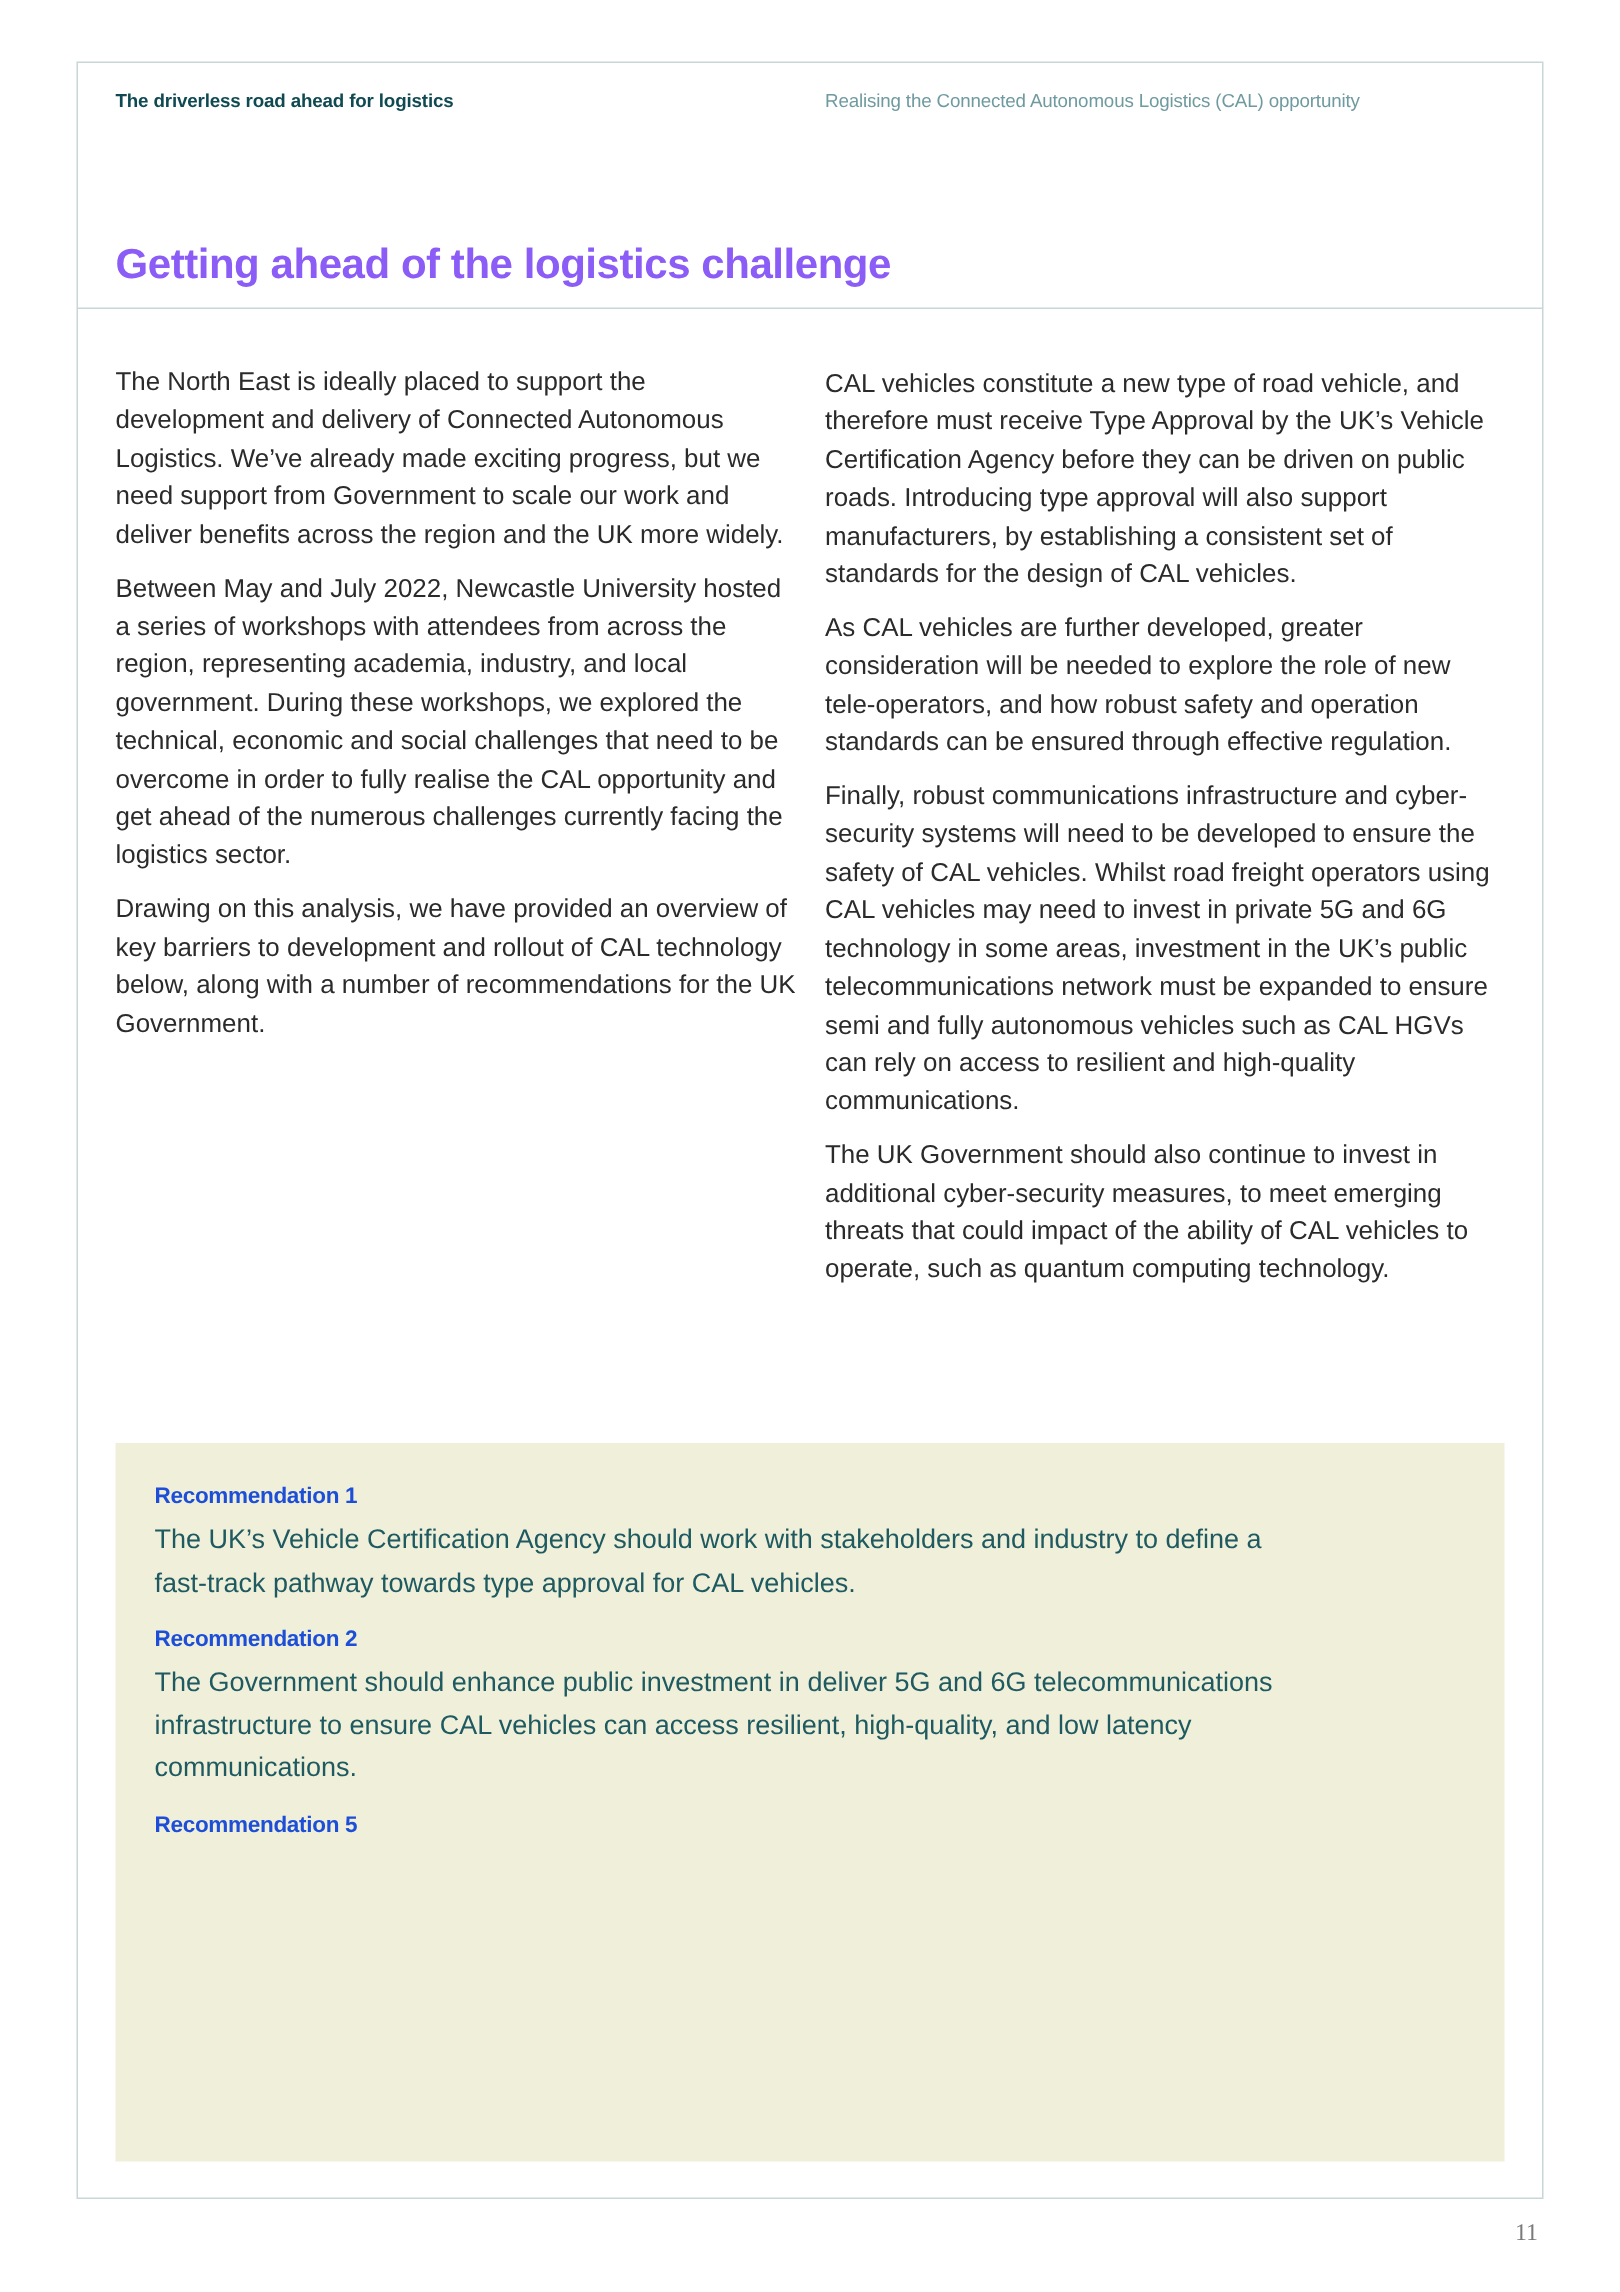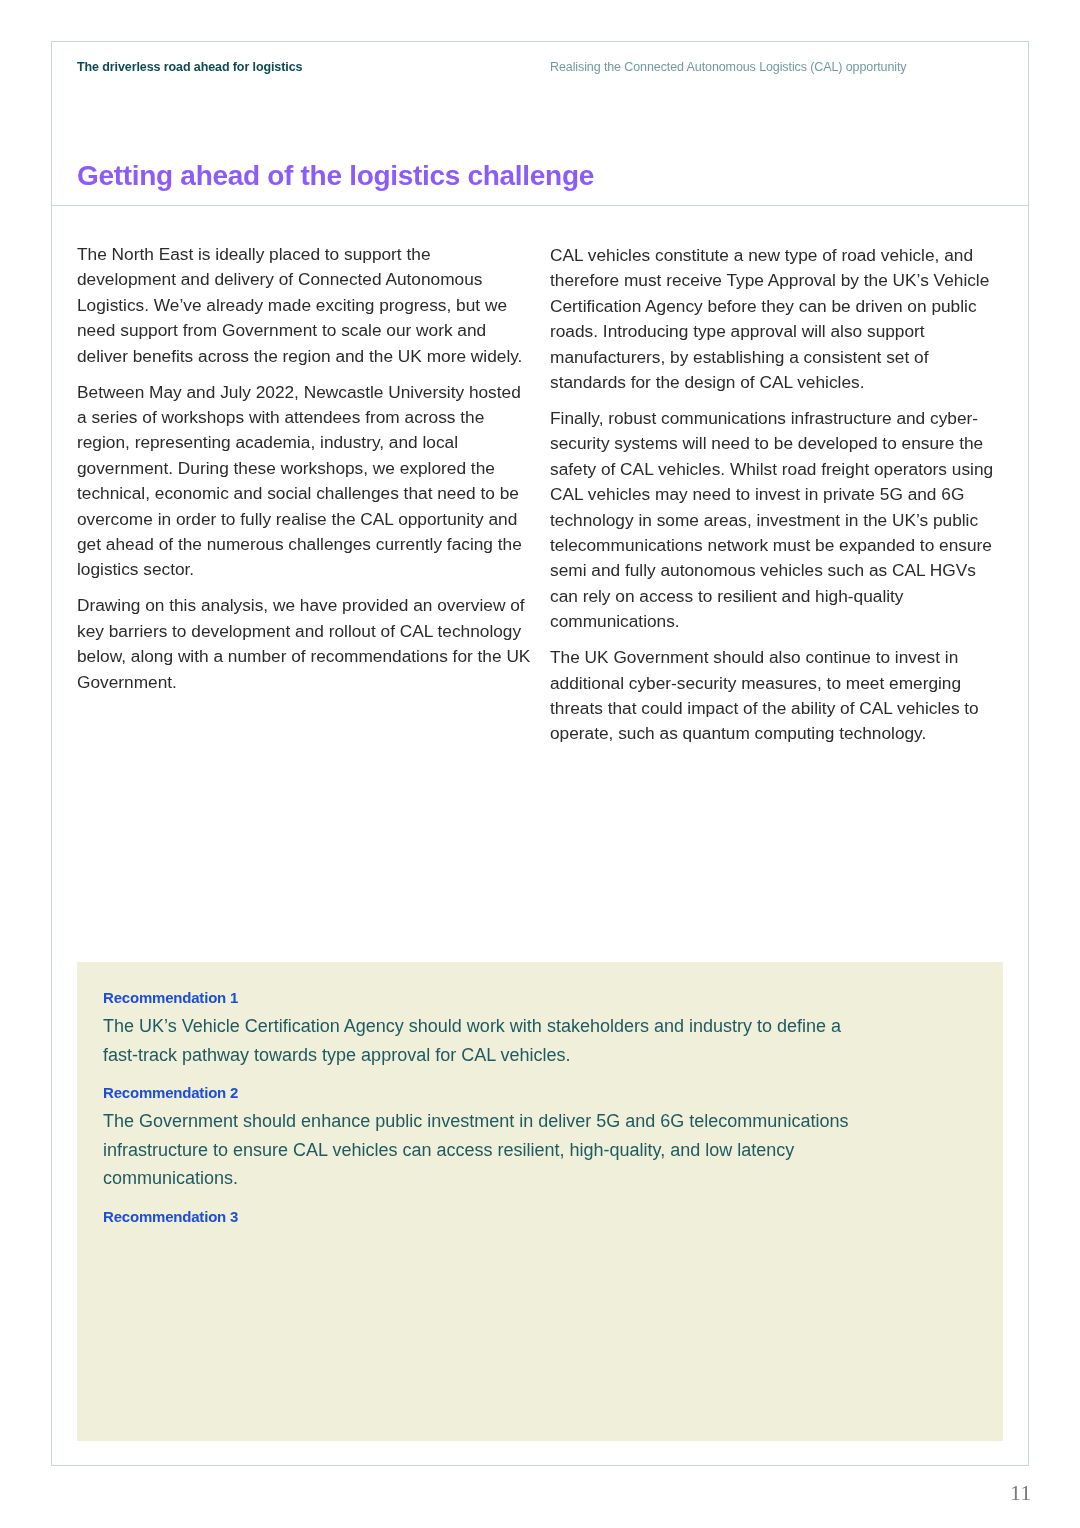--- a/index.html
+++ b/index.html
@@ -42,21 +42,21 @@
     .rec { margin-bottom: 10px; }
     .rec-title {
       font-size: 15px; font-weight: bold; color: #1d4ed8; line-height: 28px; letter-spacing: -0.2px;
     }
     .rec-body {
       font-size: 18px; line-height: 28.5px; color: #1f5a60; width: 760px;
     }
 
     .page-number {
       position: absolute; left: 1010px; top: 1480px;
-      font-family: "Liberation Serif", serif; font-size: 22px; color: #7a7a7a;
+      font-family: "Liberation Serif", serif; font-size: 16px; color: #7a7a7a;
     }
   </style>
 </head>
 <body>
 
 <div class="frame"></div>
 
 <div class="running-header-left">The driverless road ahead for logistics</div>
 <div class="running-header-right">Realising the Connected Autonomous Logistics (CAL) opportunity</div>
 
@@ -64,31 +64,32 @@
 <div class="title-rule"></div>
 
 <div class="col col-left">
   <p>The North East is ideally placed to support the development and delivery of Connected Autonomous Logistics. We’ve already made exciting progress, but we need support from Government to scale our work and deliver benefits across the region and the UK more widely.</p>
   <p>Between May and July 2022, Newcastle University hosted a series of workshops with attendees from across the region, representing academia, industry, and local government. During these workshops, we explored the technical, economic and social challenges that need to be overcome in order to fully realise the CAL opportunity and get ahead of the numerous challenges currently facing the logistics sector.</p>
   <p>Drawing on this analysis, we have provided an overview of key barriers to development and rollout of CAL technology below, along with a number of recommendations for the UK Government.</p>
 </div>
 
 <div class="col col-right">
   <p>CAL vehicles constitute a new type of road vehicle, and therefore must receive Type Approval by the UK’s Vehicle Certification Agency before they can be driven on public roads. Introducing type approval will also support manufacturers, by establishing a consistent set of standards for the design of CAL vehicles.</p>
+  <p>As CAL vehicles are further developed, greater consideration will be needed to explore the role of new tele-operators, and how robust safety and operation standards can be ensured through effective regulation.</p>
   <p>Finally, robust communications infrastructure and cyber-security systems will need to be developed to ensure the safety of CAL vehicles. Whilst road freight operators using CAL vehicles may need to invest in private 5G and 6G technology in some areas, investment in the UK’s public telecommunications network must be expanded to ensure semi and fully autonomous vehicles such as CAL HGVs can rely on access to resilient and high-quality communications.</p>
   <p>The UK Government should also continue to invest in additional cyber-security measures, to meet emerging threats that could impact of the ability of CAL vehicles to operate, such as quantum computing technology.</p>
 </div>
 
 <div class="rec-box">
   <div class="rec">
     <div class="rec-title">Recommendation 1</div>
     <div class="rec-body">The UK’s Vehicle Certification Agency should work with stakeholders and industry to define a fast-track pathway towards type approval for CAL vehicles.</div>
   </div>
   <div class="rec">
     <div class="rec-title">Recommendation 2</div>
     <div class="rec-body">The Government should enhance public investment in deliver 5G and 6G telecommunications infrastructure to ensure CAL vehicles can access resilient, high-quality, and low latency communications.</div>
   </div>
   <div class="rec">
-    <div class="rec-title">Recommendation 3</div>
+    <div class="rec-title">Recommendation 5</div>
   </div>
 </div>
 
 <div class="page-number">11</div>
 
 </body></html>

